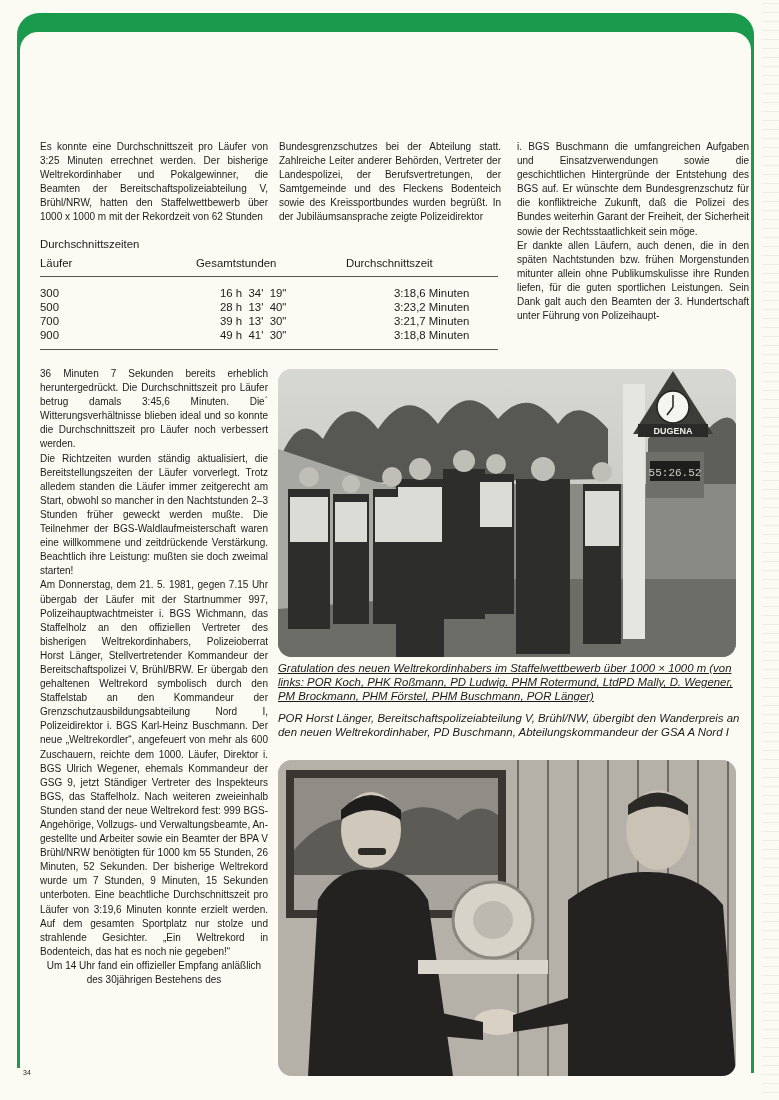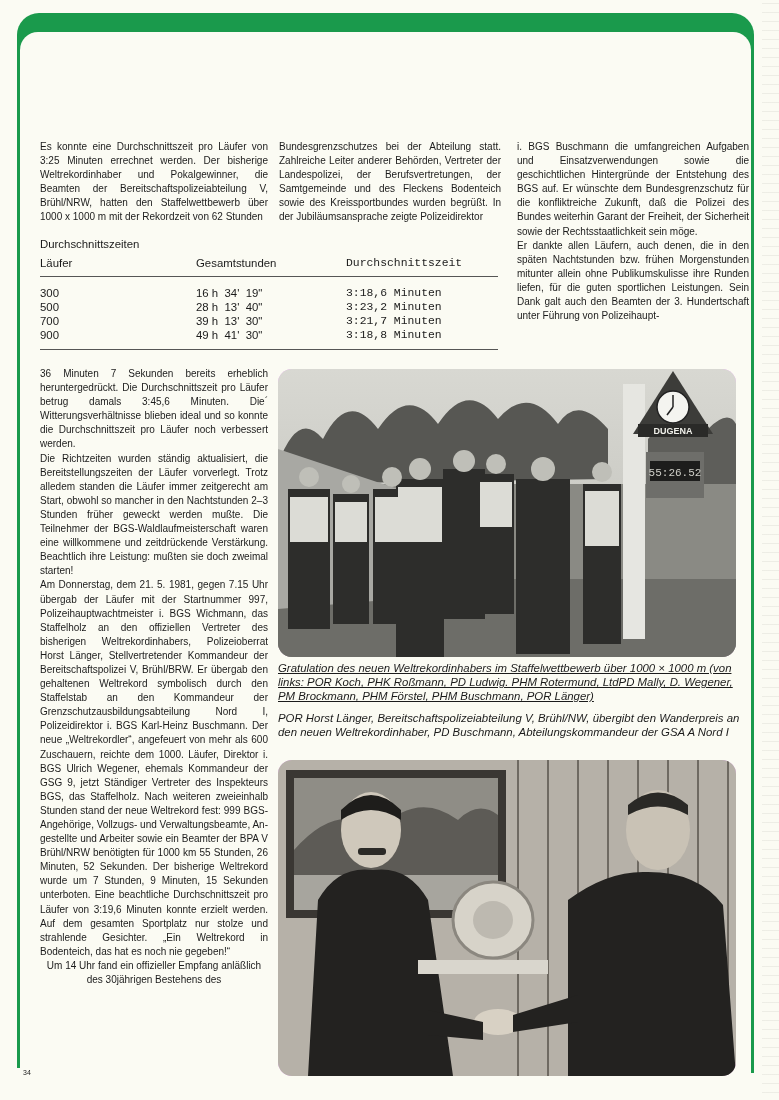--- a/index.html
+++ b/index.html
@@ -38,22 +38,22 @@
   #col1a { left: 40px; top: 140px; width: 228px; }
   #col2a { left: 279px; top: 140px; width: 222px; }
   #col3 { left: 517px; top: 140px; width: 232px; }
   #col1b { left: 40px; top: 367px; width: 228px; }
   #col1b .last { text-align: center; }
 
   .table-block { position: absolute; left: 40px; top: 238px; width: 458px; font-size: 11.4px; }
   .table-title { margin-bottom: 7px; }
   .thead, .trow { display: flex; }
   .thead { padding-bottom: 7px; border-bottom: 1.5px solid #555; margin-bottom: 9px; }
-  .trow { line-height: 14px; }
-  .c1 { width: 156px; } .c2 { width: 150px; } .c3 { flex: 1; font-family: Liberation Mono, monospace; }
+  .trow { line-height: 14px; gap: 24px; }
+  .c1 { width: 156px; } .c2 { width: 150px; } .c3 { flex: 1; }
   .table-bottom { border-bottom: 1.5px solid #555; margin-top: 7px; }
 
   .photo {
     position: absolute; border-radius: 14px; overflow: hidden;
     background: #f0abfc;
   }
   #photo1 { left: 278px; top: 369px; width: 458px; height: 288px; }
   #photo2 { left: 278px; top: 760px; width: 458px; height: 316px; }
 
   .caption {

